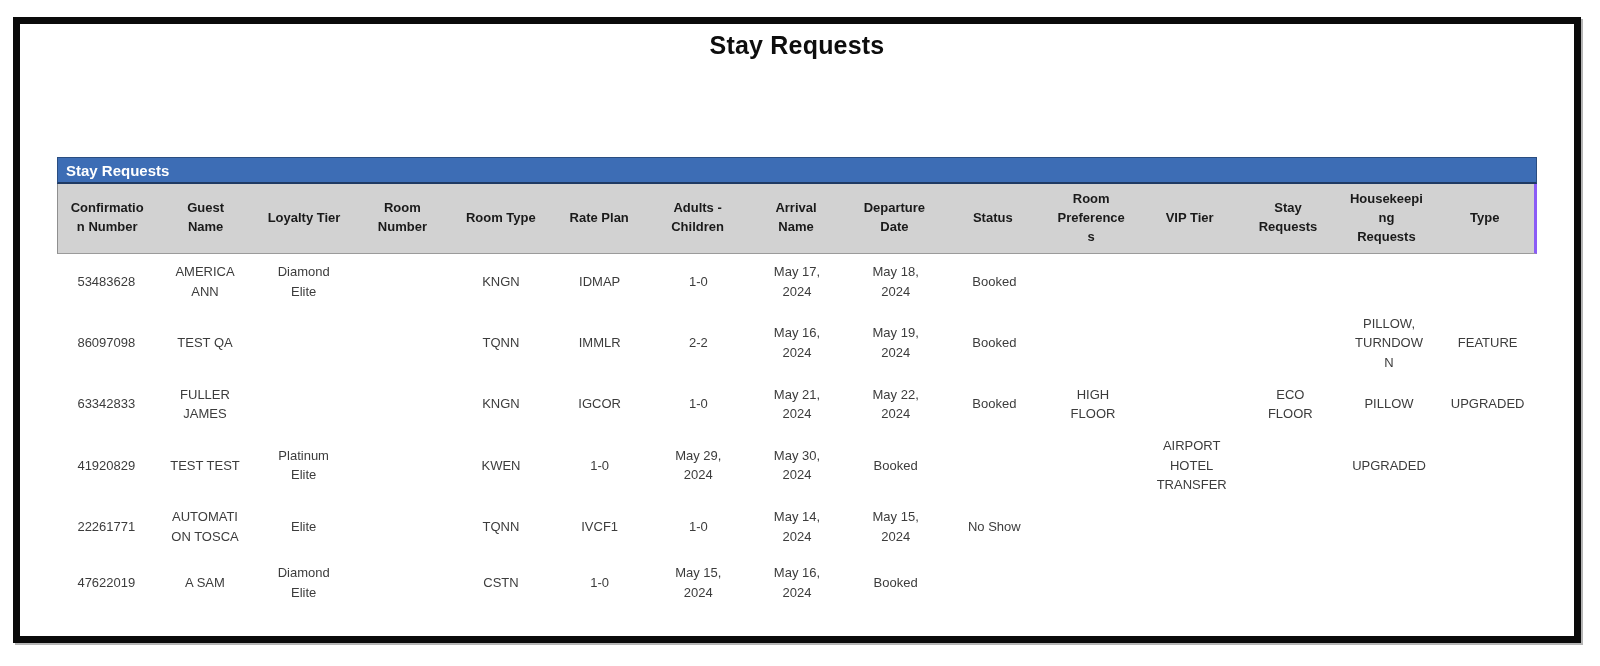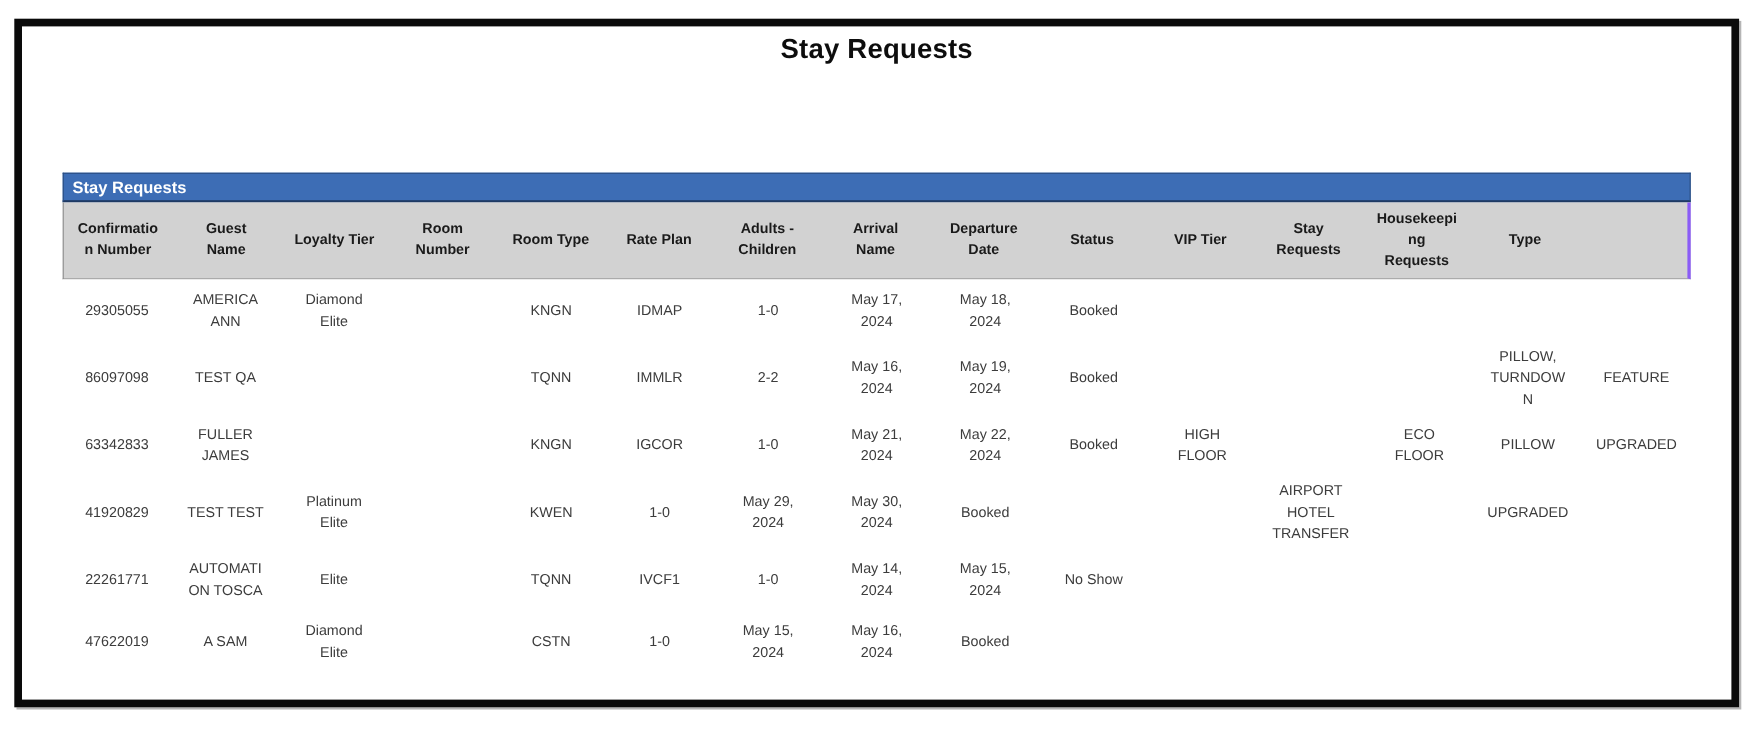--- a/index.html
+++ b/index.html
@@ -135,36 +135,39 @@
           <div class="th">
             <span class="cell-text">Arrival Name</span>
           </div>
           <div class="th">
             <span class="cell-text">Departure Date</span>
           </div>
           <div class="th">
             <span class="cell-text">Status</span>
           </div>
           <div class="th">
+            <span class="cell-text">Room Preferences</span>
+          </div>
+          <div class="th">
             <span class="cell-text">VIP Tier</span>
           </div>
           <div class="th">
             <span class="cell-text">Stay Requests</span>
           </div>
           <div class="th">
             <span class="cell-text">Housekeeping Requests</span>
           </div>
           <div class="th">
             <span class="cell-text">Type</span>
           </div>
         </div>
       <div class="tbody" id="tbody">
           <div class="trow">
             <div class="td">
-              <span class="cell-text">29305055</span>
+              <span class="cell-text">53483628</span>
             </div>
             <div class="td">
               <span class="cell-text">AMERICA ANN</span>
             </div>
             <div class="td">
               <span class="cell-text">Diamond Elite</span>
             </div>
             <div class="td">
               <span class="cell-text"></span>
             </div>

